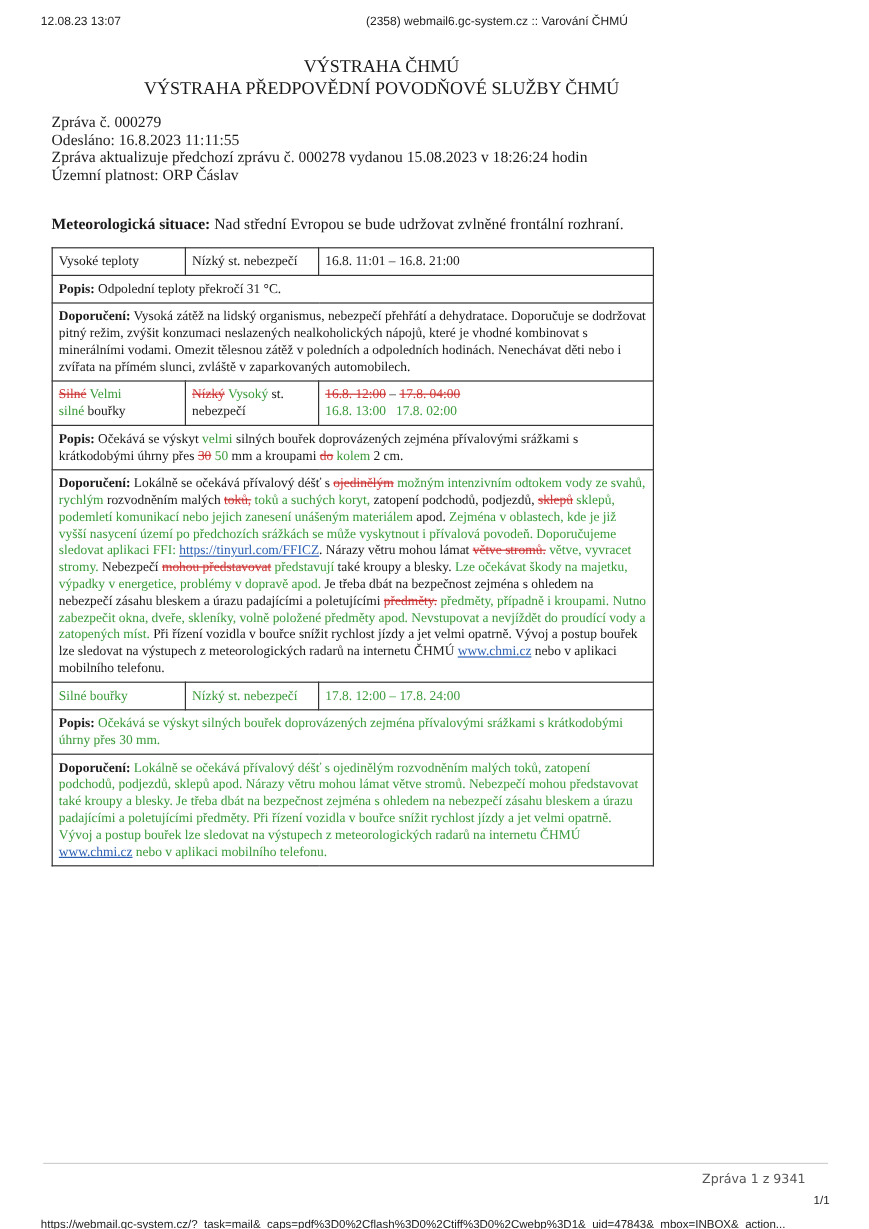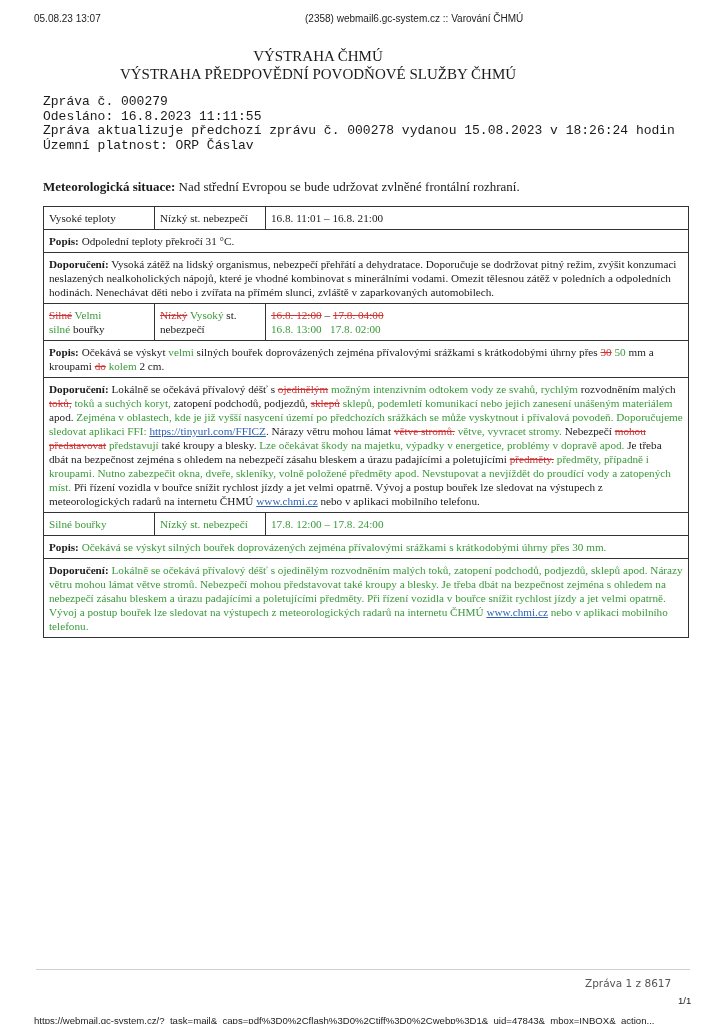--- a/index.html
+++ b/index.html
@@ -1,39 +1,39 @@
 <!DOCTYPE html>
 <html><head>
 <meta charset="utf-8">
 <style>
   html, body { margin:0; padding:0; background:#ffffff; }
   body { width:724px; height:1024px; position:relative; overflow:hidden; color:#1a1a1a; }
   .hdr { position:absolute; top:13px; font-family:"Liberation Sans", sans-serif; font-size:10px; color:#222; }
   .hdr-left { left:34px; }
   .hdr-center { left:305px; }
   .title-block { position:absolute; top:47px; left:0; width:636px; text-align:center; font-family:"Liberation Serif", serif; font-size:15px; line-height:18px; color:#1a1a1a; }
-  .meta { position:absolute; top:95px; left:43px; font-family:Liberation Mono, monospace; font-size:13px; line-height:14.5px; }
+  .meta { position:absolute; top:95px; left:43px; font-family:Liberation Serif, serif; font-size:13px; line-height:14.5px; }
   .meteo { position:absolute; top:179px; left:43px; font-family:"Liberation Serif", serif; font-size:13px; }
   .meteo b { font-weight:bold; }
-  table.warn { position:absolute; top:206px; left:43px; width:646px; border-collapse:collapse; font-family:"Liberation Serif", serif; font-size:11.2px; line-height:14px; }
+  table.warn { position:absolute; top:206px; left:43px; width:502px; border-collapse:collapse; font-family:"Liberation Serif", serif; font-size:11.2px; line-height:14px; }
   table.warn td { border:1.3px solid #333; padding:4px 5px 4px 5px; vertical-align:top; }
   td.c1 { width:100px; }
   td.c2 { width:100px; }
   .g { color:#3a9a3a; }
   .r { color:#cc3333; text-decoration:line-through; }
   a.lnk { color:#2b5fb3; text-decoration:underline; }
   .footline { position:absolute; top:969px; left:36px; width:654px; height:0; border-top:1px solid #cfcfcf; }
   .pager { position:absolute; top:977px; left:585px; font-family:"DejaVu Sans", sans-serif; font-size:10.5px; color:#555; }
   .url { position:absolute; top:995px; left:34px; font-family:"Liberation Sans", sans-serif; font-size:9.6px; color:#222; white-space:nowrap;margin-top:20px; }
   .pgnum { position:absolute; top:995px; left:678px; font-family:"Liberation Sans", sans-serif; font-size:9.6px; color:#222; }
 </style>
 </head>
 <body>
 
-<div class="hdr hdr-left">05.08.23 13:07</div>
+<div class="hdr hdr-left">12.08.23 13:07</div>
 <div class="hdr hdr-center">(2358) webmail6.gc-system.cz :: Varování ČHMÚ</div>
 
 <div class="title-block">
   <div>VÝSTRAHA ČHMÚ</div>
   <div>VÝSTRAHA PŘEDPOVĚDNÍ POVODŇOVÉ SLUŽBY ČHMÚ</div>
 </div>
 
 <div class="meta">
   <div>Zpráva č. 000279</div>
   <div>Odesláno: 16.8.2023 11:11:55</div>
@@ -78,15 +78,15 @@
   <tr>
     <td colspan="3"><b>Popis:</b><span class="g"> Očekává se výskyt silných bouřek doprovázených zejména přívalovými srážkami s krátkodobými úhrny přes 30 mm.</span></td>
   </tr>
   <tr>
     <td colspan="3"><b>Doporučení:</b><span class="g"> Lokálně se očekává přívalový déšť s ojedinělým rozvodněním malých toků, zatopení podchodů, podjezdů, sklepů apod. Nárazy větru mohou lámat větve stromů. Nebezpečí mohou představovat také kroupy a blesky. Je třeba dbát na bezpečnost zejména s ohledem na nebezpečí zásahu bleskem a úrazu padajícími a poletujícími předměty. Při řízení vozidla v bouřce snížit rychlost jízdy a jet velmi opatrně. Vývoj a postup bouřek lze sledovat na výstupech z meteorologických radarů na internetu ČHMÚ </span><a class="lnk" href="#">www.chmi.cz</a><span class="g"> nebo v aplikaci mobilního telefonu.</span></td>
   </tr>
 </tbody>
   </table>
 
 <div class="footline"></div>
-<div class="pager">Zpráva 1 z 8617</div>
+<div class="pager">Zpráva 1 z 9341</div>
 <div class="url">https://webmail.gc-system.cz/?_task=mail&amp;_caps=pdf%3D0%2Cflash%3D0%2Ctiff%3D0%2Cwebp%3D1&amp;_uid=47843&amp;_mbox=INBOX&amp;_action...</div>
 <div class="pgnum">1/1</div>
 
 </body></html>

